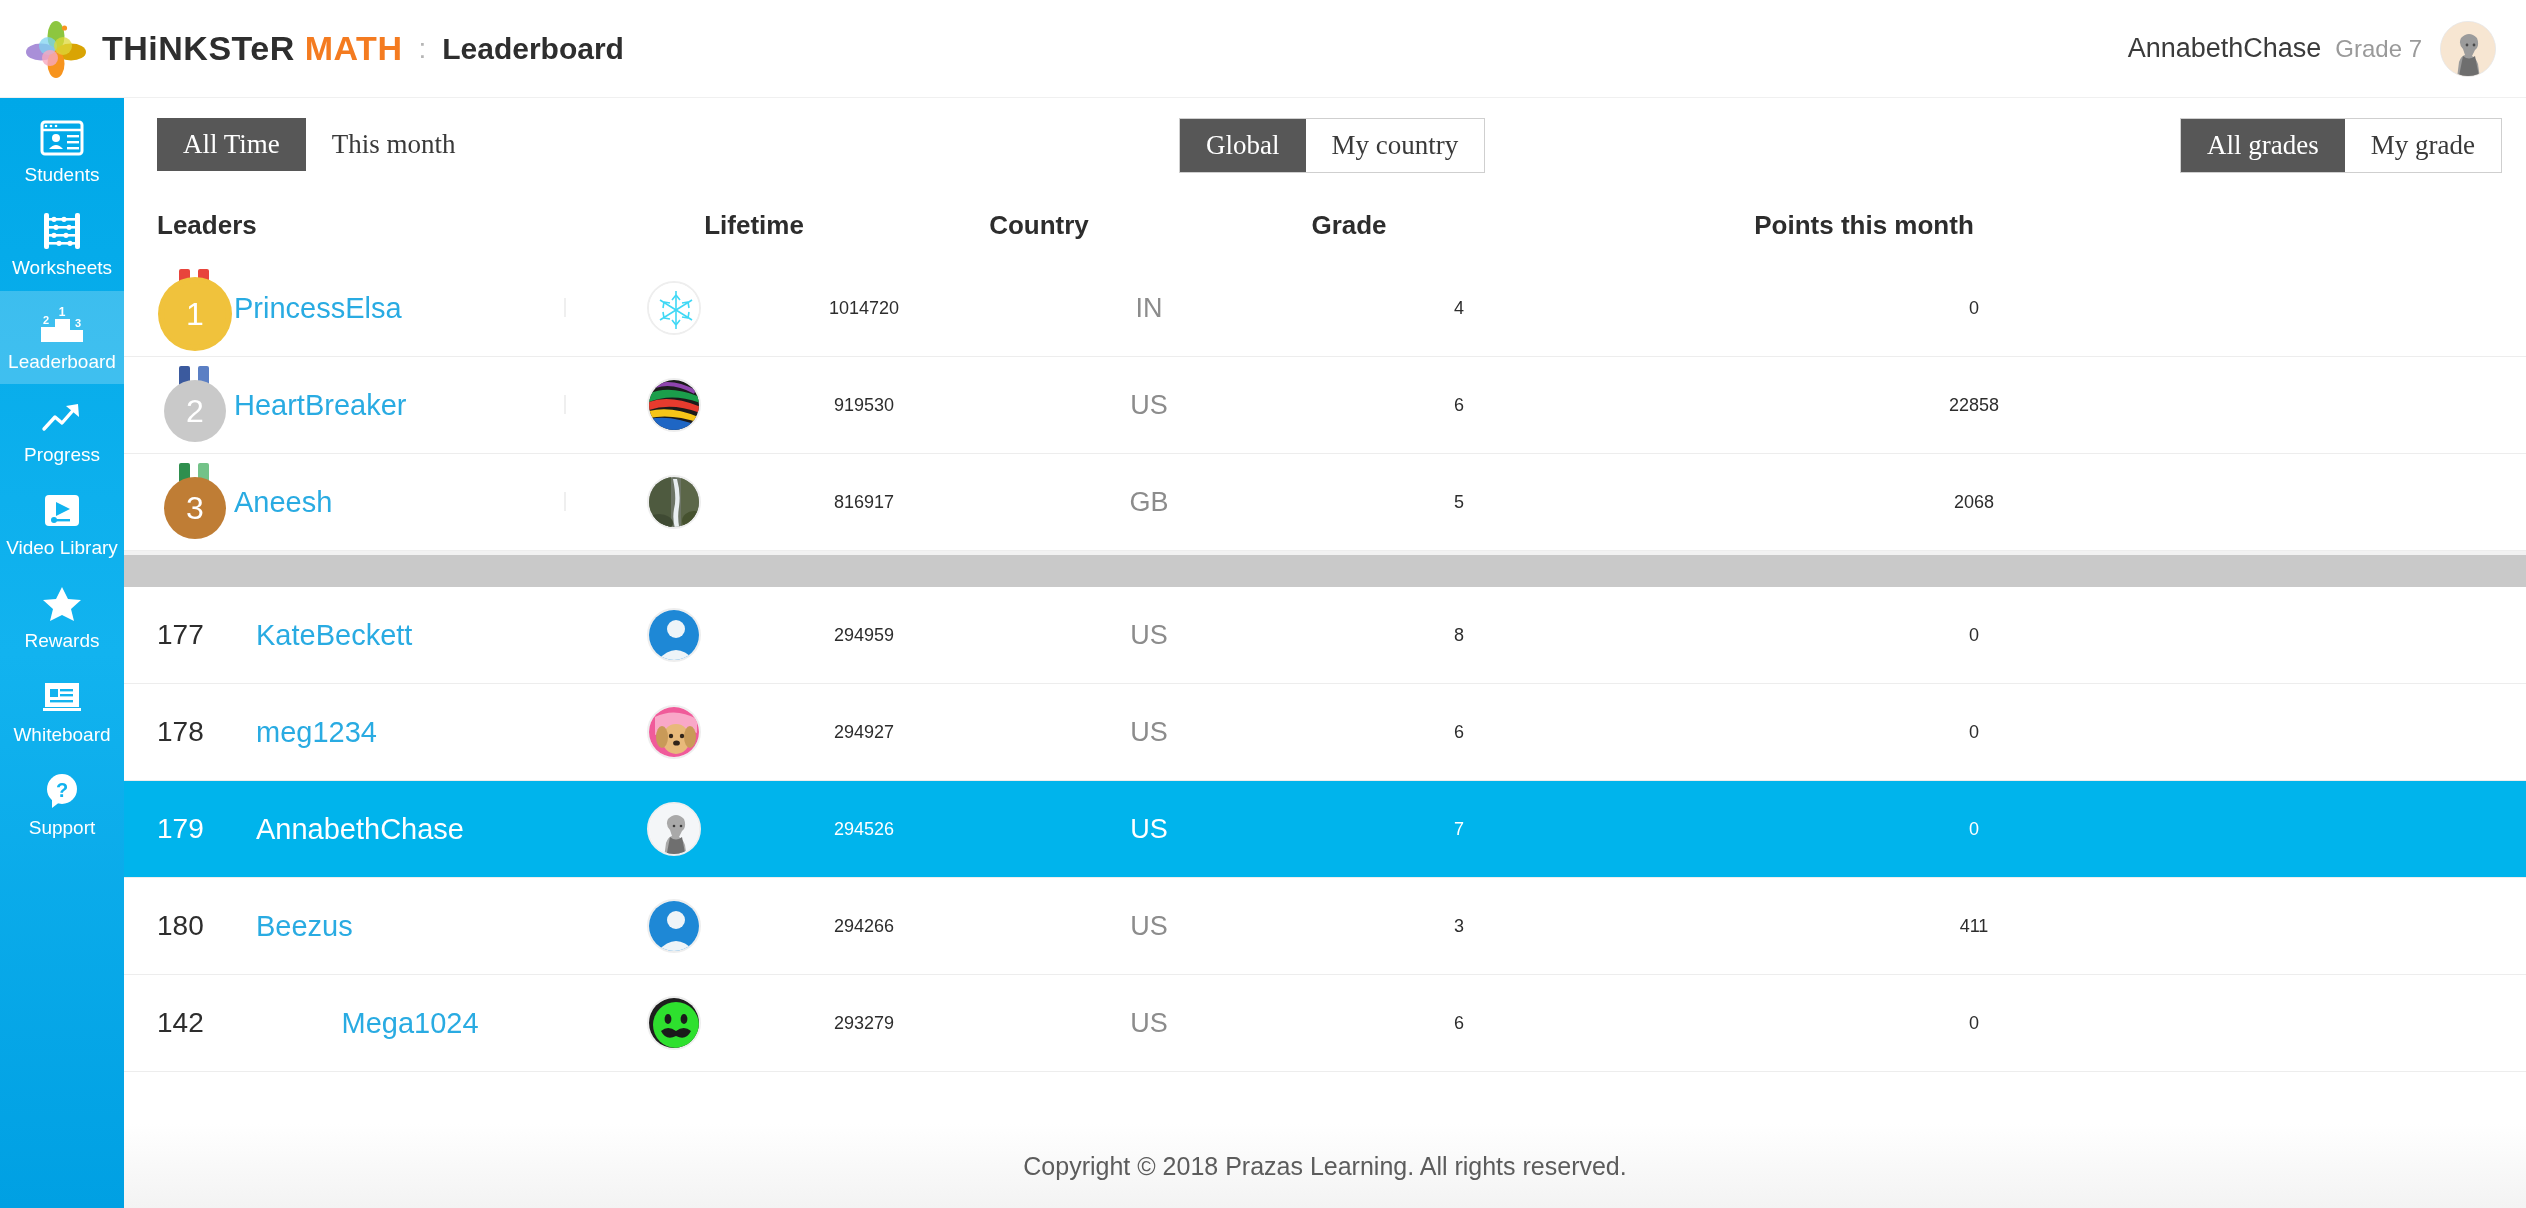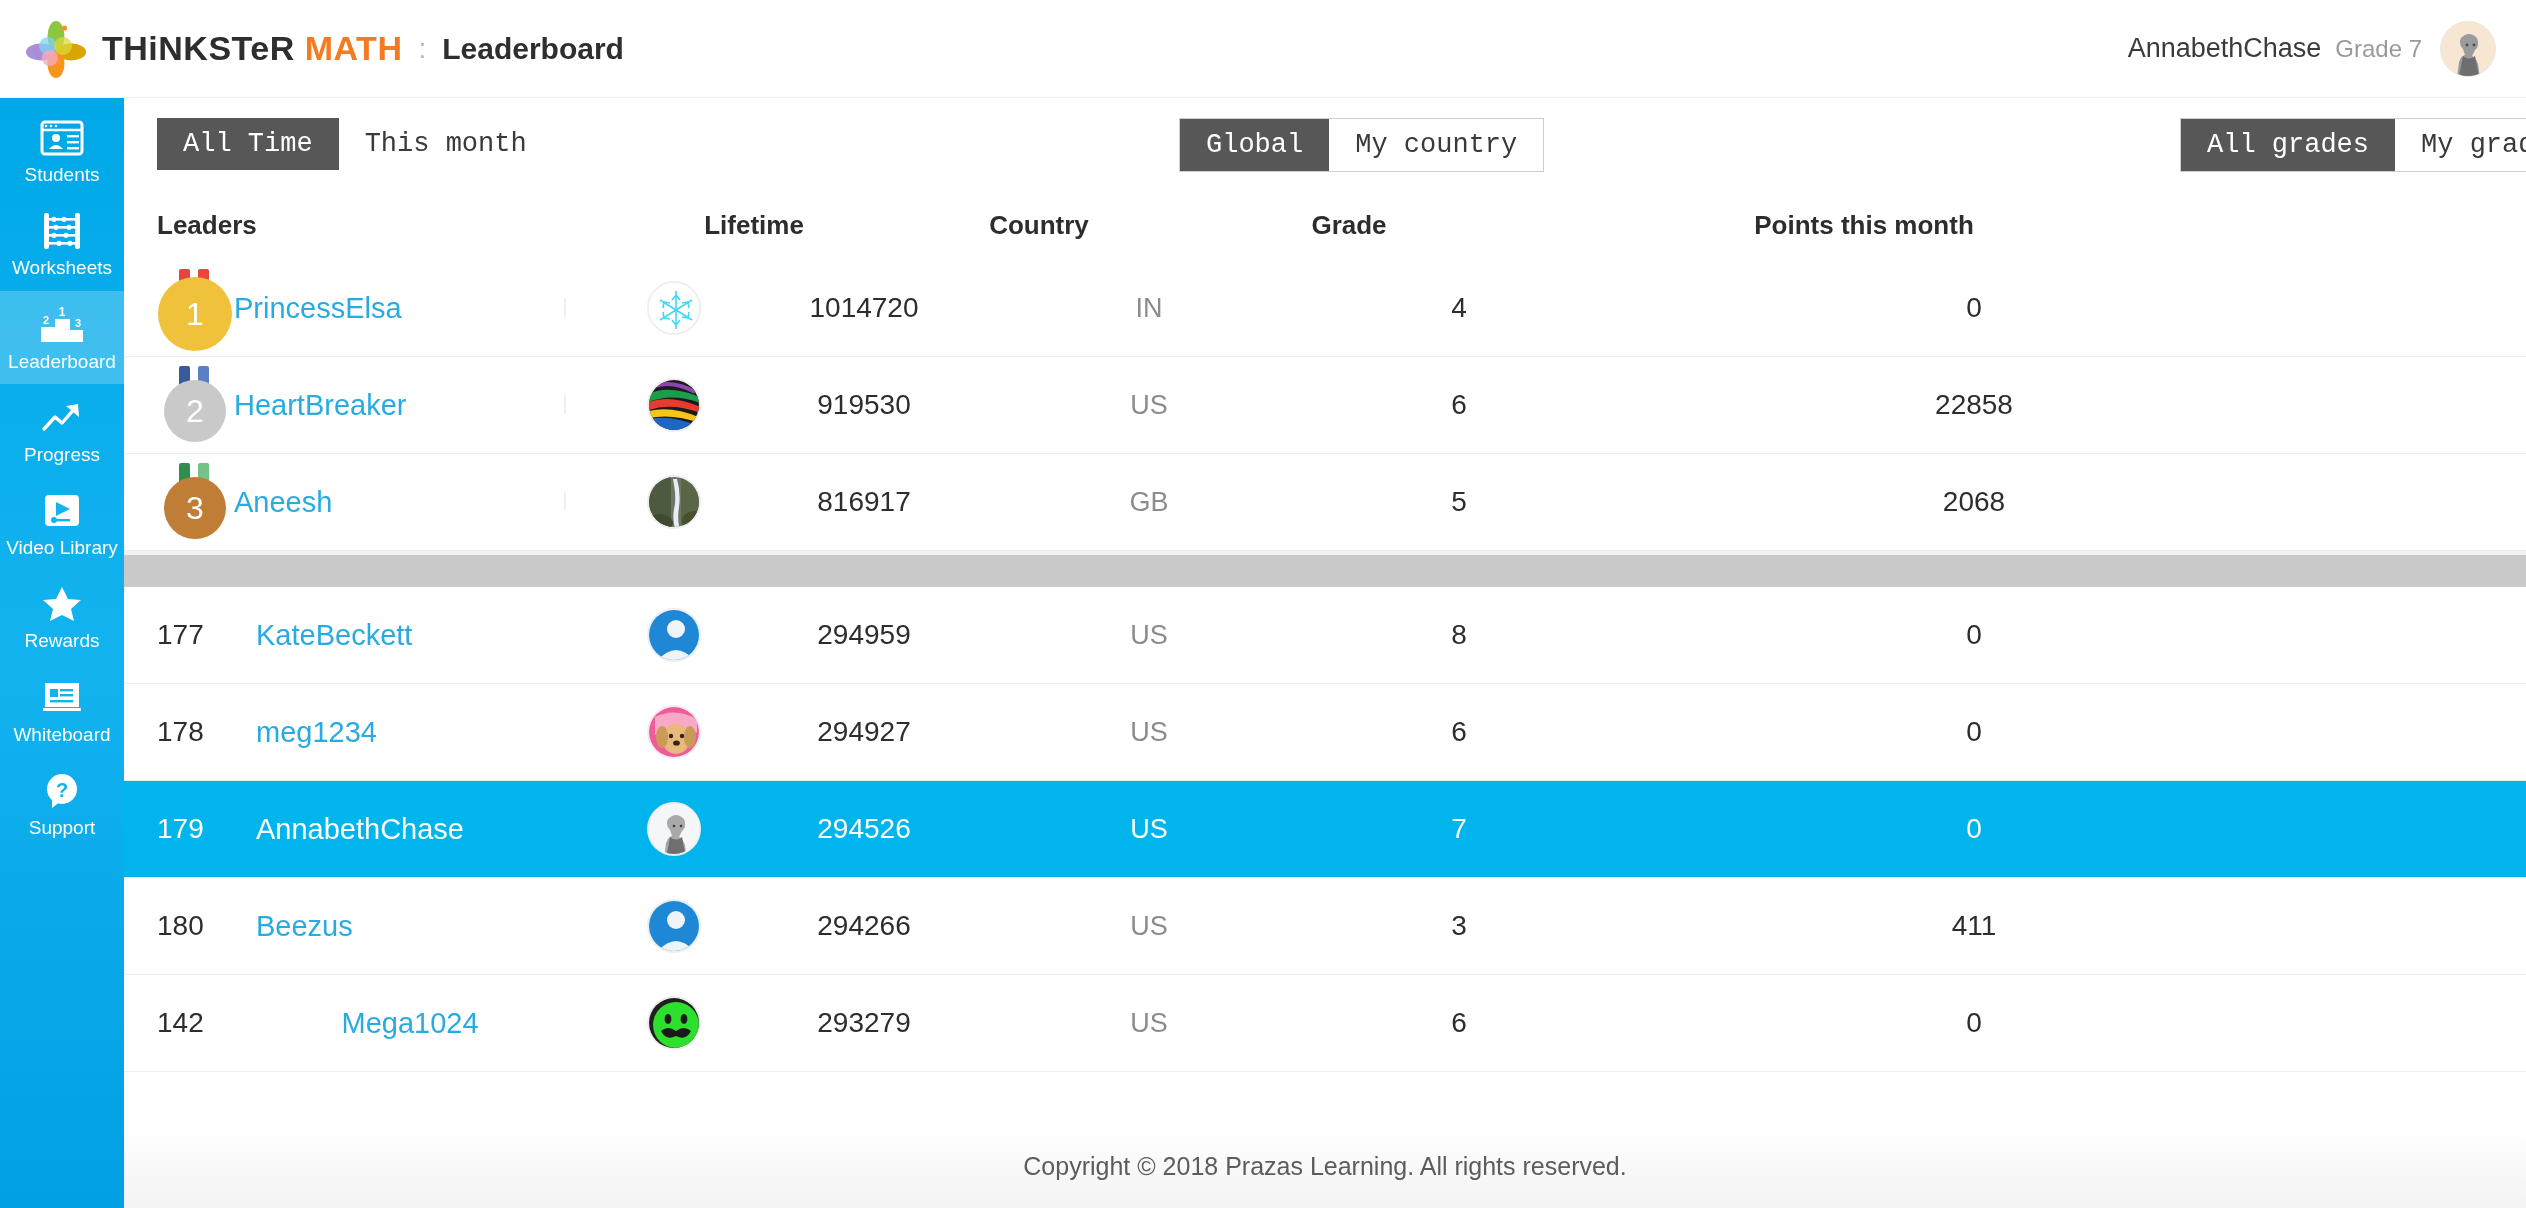--- a/index.html
+++ b/index.html
@@ -63,21 +63,21 @@
 
   .filters {
     position: relative; height: 92px; padding: 18px 0 0 0;
   }
   .seg {
     position: absolute; display: flex; border: 1px solid #cfcfcf; background:#fff;
   }
   .seg-btn {
     font-size: 27px; padding: 11px 26px; color: #3a3a3a; background: #ffffff;
     cursor: pointer; white-space: nowrap; border: none;
-    font-family: Liberation Mono, monospace;
+    font-family: Liberation Serif, serif;
   }
   .seg-btn.on { background: #575757; color: #ffffff; }
   #seg-time  { left: 33px;  top: 20px; border: none; }
   #seg-time .seg-btn { border: none; }
   #seg-time  { border-top: 0; }
   #seg-scope { left: 1055px; top: 20px; }
   #seg-grade { left: 2056px; top: 20px; }
   .underline-tab { border-bottom: 2px solid #9a9a9a; }
 
   
@@ -97,21 +97,21 @@
   .c-grade  { width: 330px;  text-align: center; }
   .c-points { width: 700px;  text-align: center; }
 
   .th { font-size: 26px; font-weight: bold; color: #2d2d2d; }
   .th-leaders { width: 490px; padding-left: 33px; font-size: 26px; font-weight: bold; color:#2d2d2d; }
 
   .rank-num { font-size: 28px; color: #2d2d2d; }
   .row.highlight .rank-num { color: #ffffff; }
   .uname { font-size: 29px; color: #29abe2; }
   .row.highlight .uname { color: #ffffff; }
-  .cell-val { font-size: 28px; color: #2d2d2d; }
+  .cell-val { font-size: 18px; color: #2d2d2d; }
   .cell-country { font-size: 27px; color: #8c8c8c; }
   .row.highlight .cell-val, .row.highlight .cell-country { color: #ffffff; }
 
   .ph-box { width: 42px; height: 34px; background: #f7f7f7; border: 1px solid #efefef; }
 
   .avatar {
     width: 54px; height: 54px; border-radius: 50%; overflow: hidden; position: relative;
     background: #ffffff; border: 2px solid #eeeeee;
   }
 

